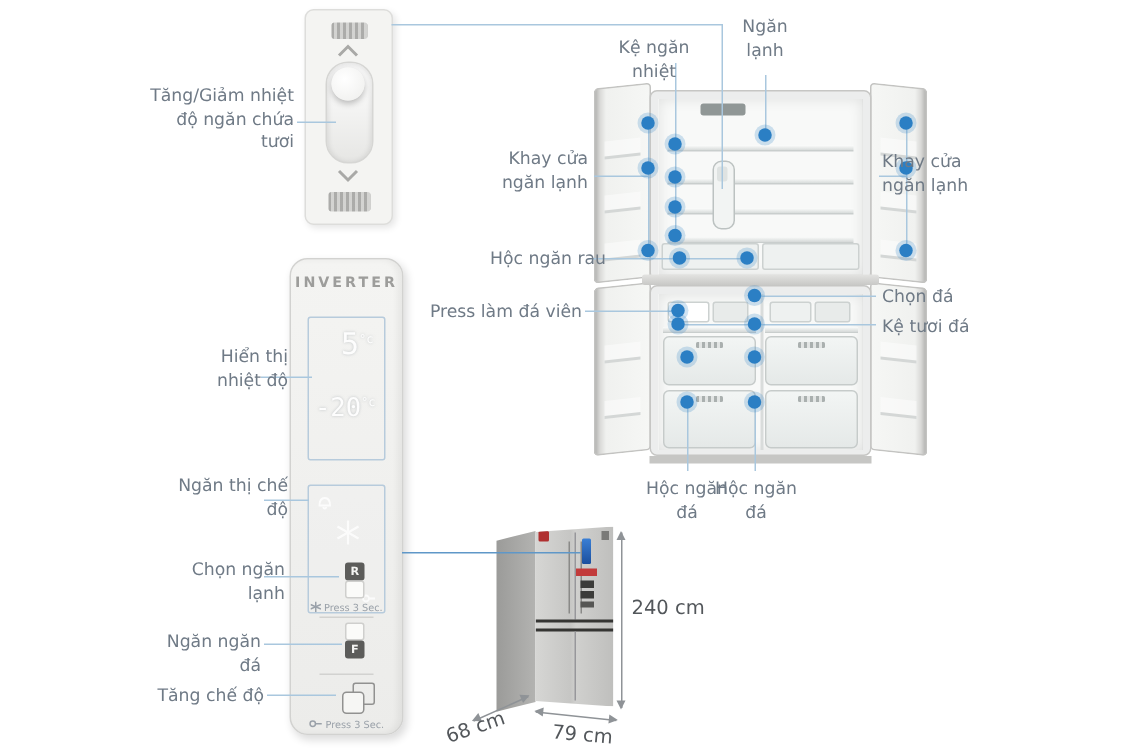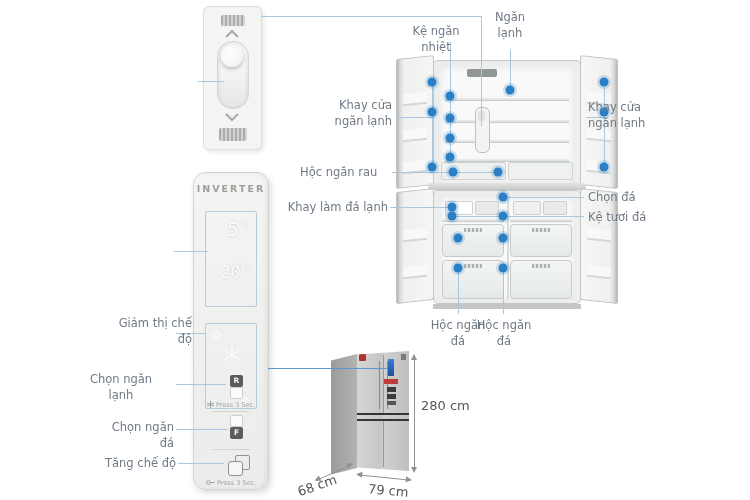--- a/index.html
+++ b/index.html
@@ -86,20 +86,21 @@
     <svg style="position:absolute;left:20px;top:22px;" width="16" height="9">
         <polyline points="2,8 8,2 14,8" fill="none" stroke="#a9a9a7" stroke-width="2"></polyline>
       </svg>
     <div class="capsule"></div>
     <div class="knob"></div>
     <svg style="position:absolute;left:20px;top:106px;" width="16" height="9">
         <polyline points="2,1 8,7 14,1" fill="none" stroke="#a9a9a7" stroke-width="2"></polyline>
       </svg>
     <div class="picon" style="left:15px;top:121px;width:28px;height:13px;"></div>
   </div>
+  <div class="lbl" style="left:96px;top:56px;width:100px;text-align:right;">Tăng/Giảm nhiệt độ ngăn chứa tươi</div>
   <div class="cl cl-h" style="left:198px;top:81px;width:26px;"></div>
 
   <div class="cl cl-h" style="left:261px;top:16px;width:221px;"></div>
   <div class="cl cl-v" style="left:481px;top:16px;height:110px;"></div>
 
   <div class="cpanel">
     <div class="brand">INVERTER</div>
     <div class="disp" style="top:38px;height:94px;">
       <div class="seg" style="right:7px;top:5px;font-size:20px;"><span>5</span><sup>°c</sup></div>
       <div class="seg" style="left:4px;top:50px;font-size:17px;"><span>-20</span><sup>°c</sup></div>
@@ -134,26 +135,27 @@
     <div class="btn-sq btn-dark" style="left:36px;top:254px;">F</div>
     <div class="divider" style="top:276px;"></div>
     <div style="position:absolute;left:41px;top:282px;width:13px;height:13px;border:1.5px solid #919190;border-radius:2px;"></div>
     <div style="position:absolute;left:34px;top:288px;width:13px;height:13px;background:#f6f6f4;border:1.5px solid #919190;border-radius:3px;"></div>
     <div class="hint" style="top:306px;"><svg width="9" height="7" style="vertical-align:-1px;">
           <circle cx="2.5" cy="3.5" r="1.8" fill="none" stroke="#9aa1a9" stroke-width="1"></circle>
           <line x1="4.5" y1="3.5" x2="8.5" y2="3.5" stroke="#9aa1a9" stroke-width="1"></line>
         </svg> <span>Press 3 Sec.</span></div>
   </div>
 
+  <div class="lbl" style="left:118px;top:230px;width:74px;text-align:right;">Hiển thị nhiệt độ</div>
   <div class="cl cl-h" style="left:174px;top:251px;width:34px;"></div>
-  <div class="lbl" style="left:118px;top:316px;width:74px;text-align:right;">Giảm thị chế độ</div>
+  <div class="lbl" style="left:118px;top:316px;width:74px;text-align:right;">Ngăn thị chế độ</div>
   <div class="cl cl-h" style="left:176px;top:333px;width:30px;"></div>
-  <div class="lbl" style="left:84px;top:372px;width:74px;text-align:center;">Chọn ngăn lạnh</div>
+  <div class="lbl" style="left:116px;top:372px;width:74px;text-align:right;">Chọn ngăn lạnh</div>
   <div class="cl cl-h" style="left:176px;top:384px;width:50px;"></div>
-  <div class="lbl" style="left:100px;top:420px;width:74px;text-align:right;">Chọn ngăn đá</div>
+  <div class="lbl" style="left:100px;top:420px;width:74px;text-align:right;">Ngăn ngăn đá</div>
   <div class="cl cl-h" style="left:176px;top:429px;width:52px;"></div>
   <div class="lbl" style="left:86px;top:456px;width:90px;text-align:right;">Tăng chế độ</div>
   <div class="cl cl-h" style="left:178px;top:463px;width:46px;"></div>
 
   <div class="cl cl-h cl-strong" style="left:268px;top:368px;width:119px;"></div>
 
   <div class="door door-l" style="left:396px;top:57px;height:130px;">
     <div class="tray" style="top:28%;"></div>
     <div class="tray" style="top:55%;"></div>
     <div class="tray" style="top:80%;"></div>
@@ -244,22 +246,22 @@
   <div class="dot" style="left:503px;top:216px;"></div>
   <div class="dot" style="left:458px;top:238px;"></div>
   <div class="dot" style="left:503px;top:238px;"></div>
   <div class="dot" style="left:458px;top:268px;"></div>
   <div class="dot" style="left:503px;top:268px;"></div>
 
   <div class="lbl" style="left:396px;top:24px;width:80px;text-align:center;">Kệ ngăn nhiệt</div>
   <div class="lbl" style="left:488px;top:10px;width:44px;text-align:center;">Ngăn lạnh</div>
   <div class="lbl" style="left:326px;top:98px;width:66px;text-align:right;">Khay cửa ngăn lạnh</div>
   <div class="lbl" style="left:588px;top:100px;width:66px;text-align:left;">Khay cửa ngăn lạnh</div>
-  <div class="lbl" style="left:300px;top:165px;width:88px;text-align:left;">Hộc ngăn rau</div>
-  <div class="lbl" style="left:282px;top:200px;width:106px;text-align:right;">Khay làm đá lạnh</div>
+  <div class="lbl" style="left:316px;top:165px;width:88px;text-align:right;">Hộc ngăn rau</div>
+  <div class="lbl" style="left:282px;top:200px;width:106px;text-align:right;">Press làm đá viên</div>
   <div class="lbl" style="left:588px;top:190px;width:70px;">Chọn đá</div>
   <div class="lbl" style="left:588px;top:210px;width:80px;">Kệ tươi đá</div>
   <div class="lbl" style="left:430px;top:318px;width:56px;text-align:center;">Hộc ngăn đá</div>
   <div class="lbl" style="left:476px;top:318px;width:56px;text-align:center;">Hộc ngăn đá</div>
 
   <div class="cf-side"></div>
   <div class="cf-front">
     <div class="cf-el" style="left:26px;top:4px;width:1px;height:58px;background:#97979b;"></div>
     <div class="cf-el" style="left:22px;top:10px;width:1px;height:48px;background:#8a8a88;"></div>
     <div class="cf-el" style="left:30px;top:10px;width:1px;height:48px;background:#8a8a88;"></div>
@@ -268,19 +270,19 @@
     <div class="cf-el" style="left:26px;top:70px;width:1px;height:46px;background:#97979b;"></div>
     <div class="cf-el" style="left:31px;top:8px;width:6px;height:17px;background:linear-gradient(#3a7fd5,#1b4f9e);border-radius:1px;"></div>
     <div class="cf-el" style="left:27px;top:28px;width:14px;height:5px;background:#c23b3b;"></div>
     <div class="cf-el" style="left:30px;top:36px;width:9px;height:5px;background:#3c3c3a;"></div>
     <div class="cf-el" style="left:30px;top:43px;width:9px;height:5px;background:#3c3c3a;"></div>
     <div class="cf-el" style="left:30px;top:50px;width:9px;height:4px;background:#56565 4;background:#565654;"></div>
     <div class="cf-el" style="left:2px;top:3px;width:7px;height:7px;background:#b03030;border-radius:1px;"></div>
     <div class="cf-el" style="left:44px;top:3px;width:5px;height:6px;background:#7a7a78;"></div>
   </div>
   <div class="arrow arrow-v" style="left:414px;top:355px;height:117px;"></div>
-  <div class="dim" style="left:421px;top:398px;">280 cm</div>
+  <div class="dim" style="left:421px;top:398px;">240 cm</div>
   <div class="arrow arrow-h" style="left:314px;top:472px;width:40px;transform:rotate(-24deg);"></div>
   <div class="dim" style="left:297px;top:478px;transform:rotate(-19deg);">68 cm</div>
   <div class="arrow arrow-h" style="left:357px;top:477px;width:54px;transform:rotate(6deg);"></div>
   <div class="dim" style="left:368px;top:483px;transform:rotate(5deg);">79 cm</div>
 
 </div>
 
 </body></html>

